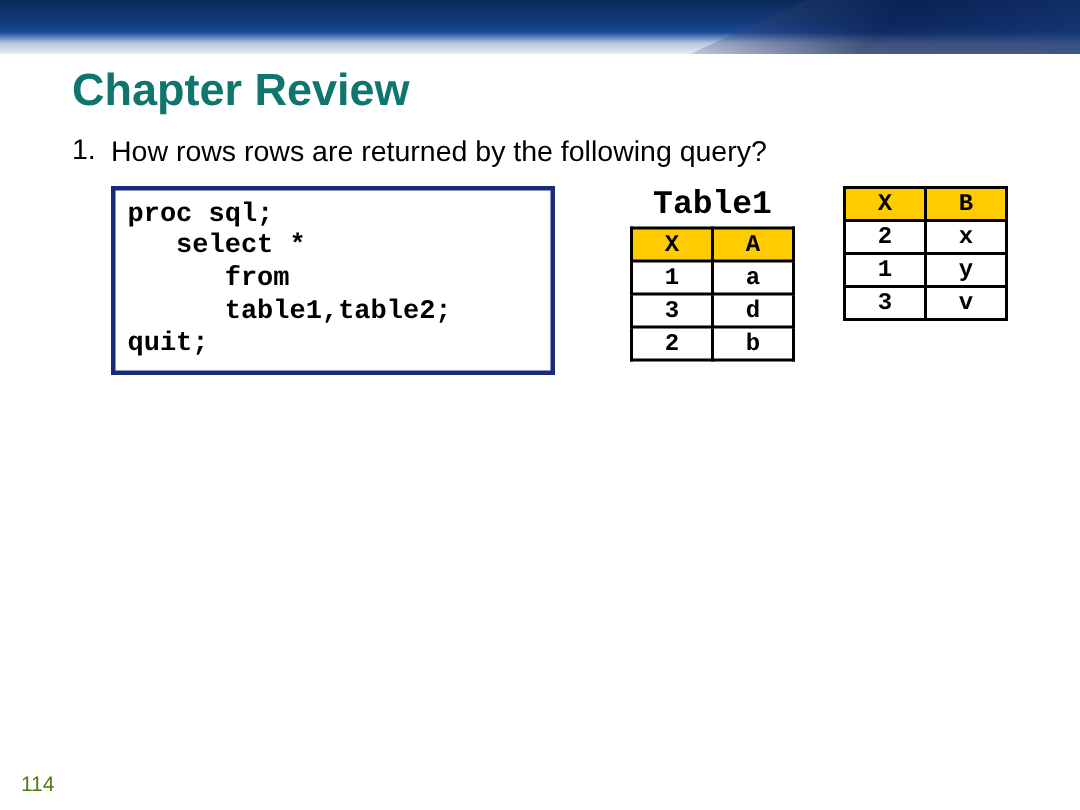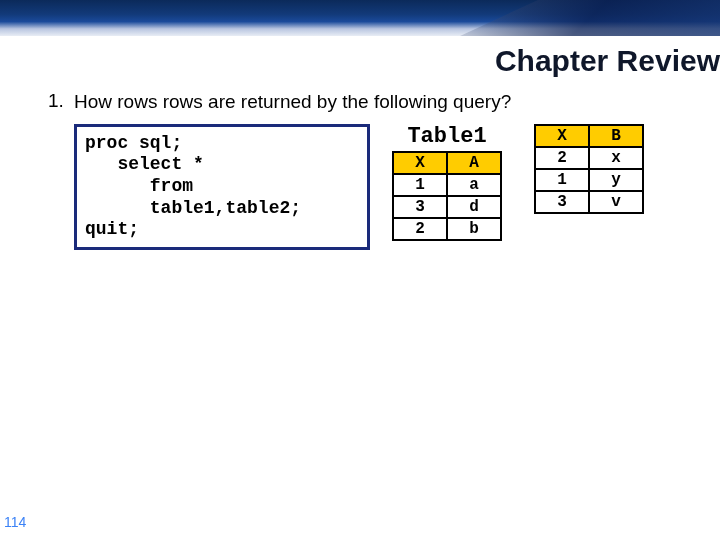--- a/index.html
+++ b/index.html
@@ -19,25 +19,24 @@
 }
 .top-banner::after {
   content: "";
   position: absolute;
   right: 0; top: 0;
   width: 260px; height: 36px;
   background: linear-gradient(135deg, rgba(255,255,255,0.1) 0%, rgba(10,30,80,0.7) 50%, rgba(20,50,110,0.8) 100%);
   clip-path: polygon(30% 0, 100% 0, 100% 100%, 0 100%);
 }
 .heading {
-  color: #0f172a;
+  color: #0f766e;
   font-size: 30px;
   font-weight: bold;
   margin: 8px 0 0 48px;
-  text-align: right;
 }
 .content {
   margin: 12px 0 0 48px;
   width: 624px;
 }
 .question-row {
   display: flex;
   font-size: 19px;
   color: #000;
   margin-bottom: 10px;
@@ -59,20 +58,21 @@
   font-family: "Courier New", Courier, monospace;
   font-size: 18px;
   font-weight: bold;
   line-height: 1.2;
   white-space: pre;
   color: #000;
 }
 .tables-wrap {
   display: flex;
   gap: 32px;
+  margin-left: 28px;
 }
 .tbl-col { }
 .tbl-title {
   font-family: "Courier New", Courier, monospace;
   font-size: 22px;
   font-weight: bold;
   text-align: center;
   margin-bottom: 2px;
 }
 table.data {
@@ -90,24 +90,24 @@
 }
 table.data td {
   border: 2px solid #000;
   width: 54px;
   height: 22px;
   text-align: center;
   background: #fff;
 }
 .page-num {
   position: absolute;
-  left: 4px;
+  left: 14px;
   bottom: 10px;
   font-size: 14px;
-  color: #3b82f6;
+  color: #4d7c0f;
 }
 </style>
 </head>
 <body>
 
 <div class="top-banner"></div>
 
 <h1 class="heading">Chapter Review</h1>
 
 <div class="content">

